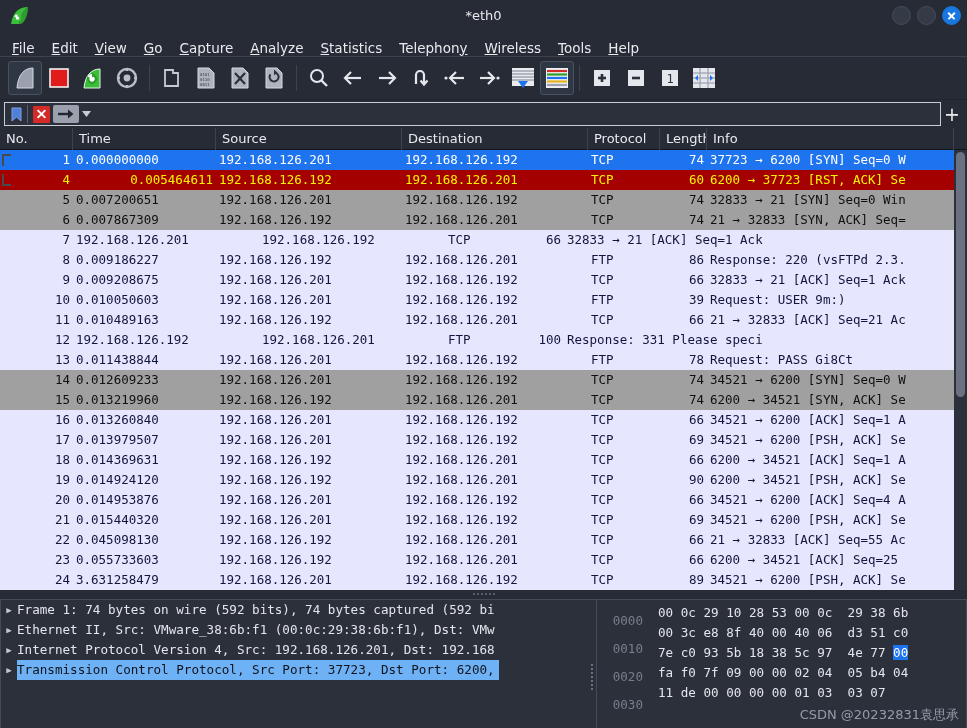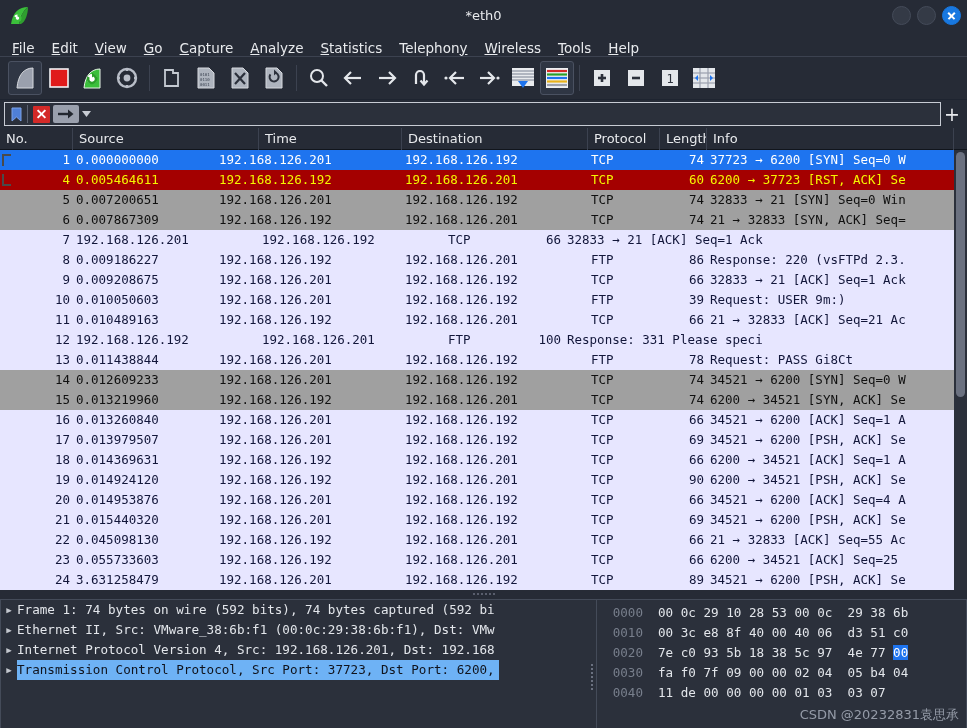--- a/index.html
+++ b/index.html
@@ -134,21 +134,21 @@
   .dtext { padding-right: 4px; }
   .detail-vscroll { position: absolute; right: 1px; top: 62px; width: 7px; height: 38px; }
   .detail-vscroll i { display: block; width: 2px; height: 2px; background: #6b7180; margin: 2px auto; }
 
   .hex-pane {
     flex: 1; background: #2b303b; border: 1px solid #444b59; border-left: none;
     font-family: "DejaVu Sans Mono", monospace; font-size: 12.6px; overflow: hidden;
     display: flex;
   }
   .hex-off { width: 52px; padding-top: 3px; }
-  .hex-off div { color: #787f8c; height: 20px; line-height: 20px; text-align: right; padding-right: 6px; }
+  .hex-off div { color: #787f8c; height: 20px; line-height: 20px; text-align: right; padding-right: 6px; margin-top: 8px; }
   .hex-bytes { padding-top: 3px; padding-left: 9px; }
   .hex-bytes .hline { height: 20px; line-height: 20px; color: #e3e6eb; white-space: pre; }
   .hex-bytes .hl { background: #1e74ef; color: #ffffff; }
 
   .watermark {
     position: absolute; right: 8px; bottom: 4px;
     color: #9aa0ad; font-size: 13px; font-family: "DejaVu Sans", sans-serif;
     opacity: .95;
   }
 </style>
@@ -372,22 +372,22 @@
             <path d="M0 0 L4.5 6 L9 0 Z" fill="#c8ccd4"></path>
           </svg>
       </span>
     </div>
     <div class="filter-plus">+</div>
   </div>
 
   <div class="packetlist">
     <div class="pl-header" id="pl-header">
         <div class="col" style="width: 73px;">No.</div>
+        <div class="col" style="width: 143px;">Time</div>
         <div class="col" style="width: 186px;">Source</div>
-        <div class="col" style="width: 143px;">Time</div>
         <div class="col" style="width: 186px;">Destination</div>
         <div class="col" style="width: 72px;">Protocol</div>
         <div class="col" style="width: 47px;">Length</div>
         <div class="col" style="width: 247px;">Info</div>
       </div>
     <div class="pl-rows" id="pl-rows" style="height:440px">
         <div class="prow row-sel">
           <div class="c num" style="width: 73px;">1</div>
           <div class="c" style="width: 143px;">0.000000000</div>
           <div class="c" style="width: 186px;">192.168.126.201</div>
@@ -395,21 +395,21 @@
           <div class="c" style="width: 72px;">TCP</div>
           <div class="c len" style="width: 47px;">74</div>
           <div class="c" style="width: 247px;">37723 → 6200 [SYN] Seq=0 W</div>
         </div>
         <div class="conv-marker" style="top: 0px; height: 20px;">
           <div class="vbar"></div>
           <div class="top"></div>
         </div>
         <div class="prow row-red">
           <div class="c num" style="width: 73px;">4</div>
-          <div class="c" style="width: 143px;">0.005464611</div>
+          <div class="c" style="width: 143px; text-align: right;">0.005464611</div>
           <div class="c" style="width: 186px;">192.168.126.192</div>
           <div class="c" style="width: 186px;">192.168.126.201</div>
           <div class="c" style="width: 72px;">TCP</div>
           <div class="c len" style="width: 47px;">60</div>
           <div class="c" style="width: 247px;">6200 → 37723 [RST, ACK] Se</div>
         </div>
         <div class="conv-marker" style="top: 20px; height: 20px;">
           <div class="vbar"></div>
           <div class="bot"></div>
         </div>

